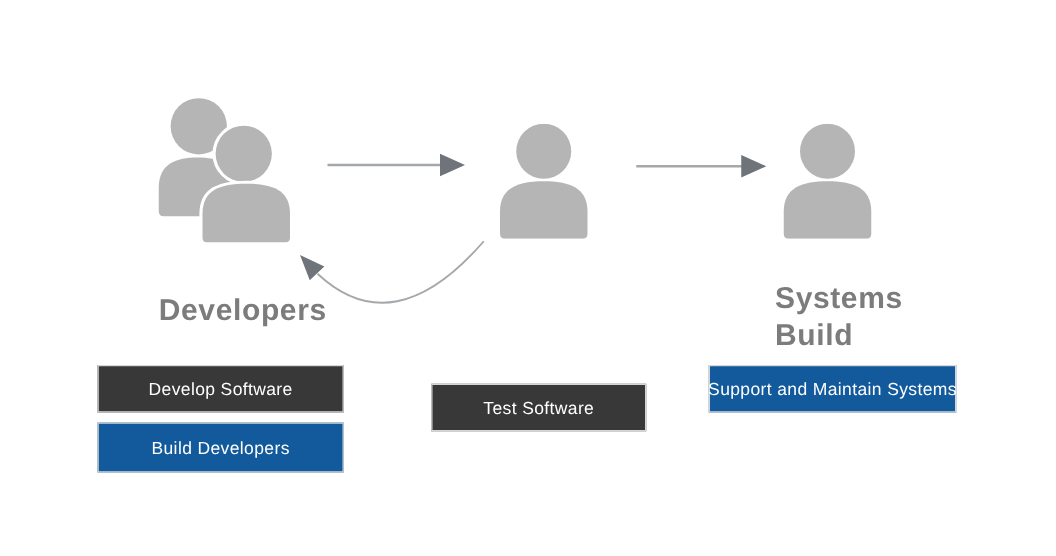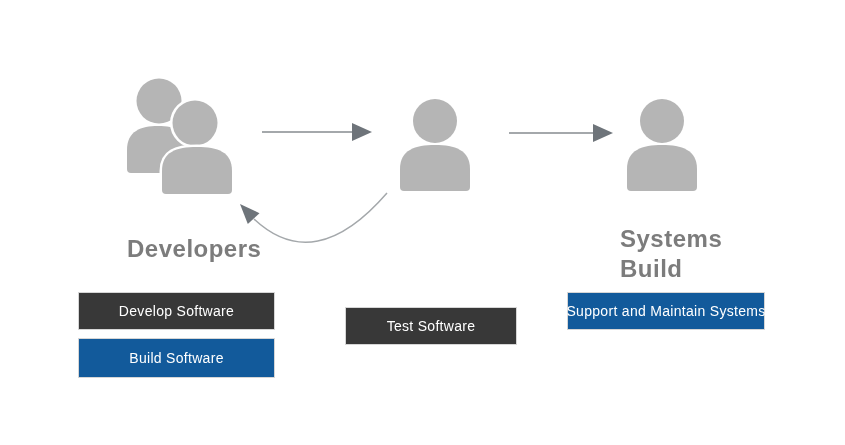--- a/index.html
+++ b/index.html
@@ -78,17 +78,17 @@
     <g>
       <path class="curve-line" d="M387 193 Q315 276 254 219"></path>
       <polygon class="arrow-head" points="240,204 259.5,213.2 247.8,224.1"></polygon>
     </g>
   </svg>
 
   <div id="label-developers" class="actor-label lbl-center">Developers</div>
   <div id="label-sysadmin" class="actor-label">Systems Build</div>
 
   <div id="box-dev-1" class="task-box task-dark">Develop Software</div>
-  <div id="box-dev-2" class="task-box task-blue">Build Software</div>
+  <div id="box-dev-2" class="task-box task-blue">Build Developers</div>
   <div id="box-qa-1" class="task-box task-dark">Test Software</div>
   <div id="box-sa-1" class="task-box task-blue">Support and Maintain Systems</div>
 
 </div>
 
 </body></html>

